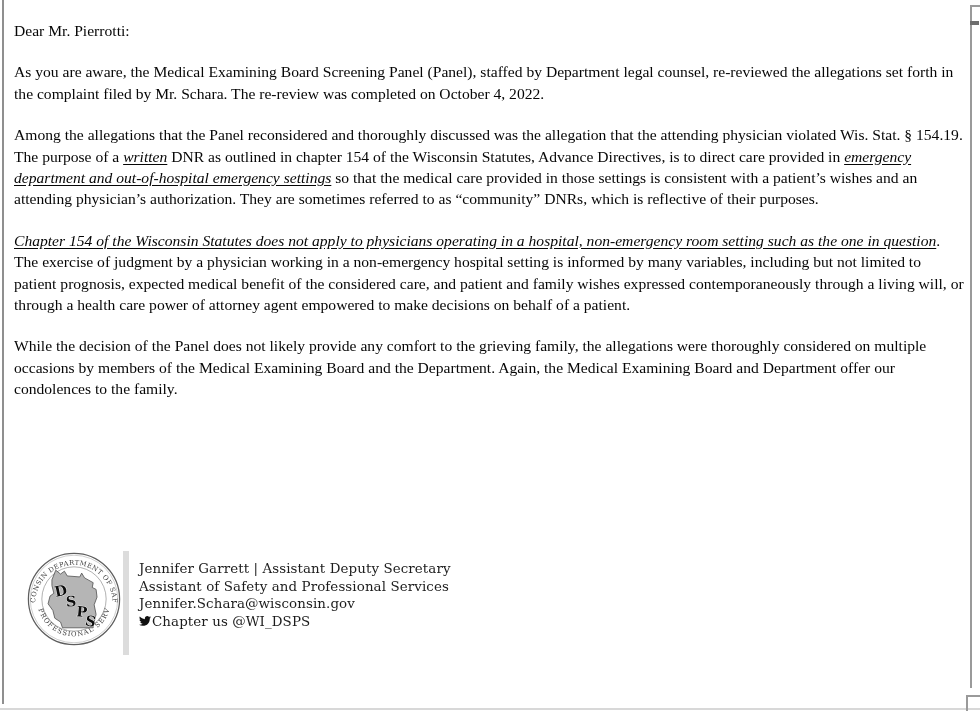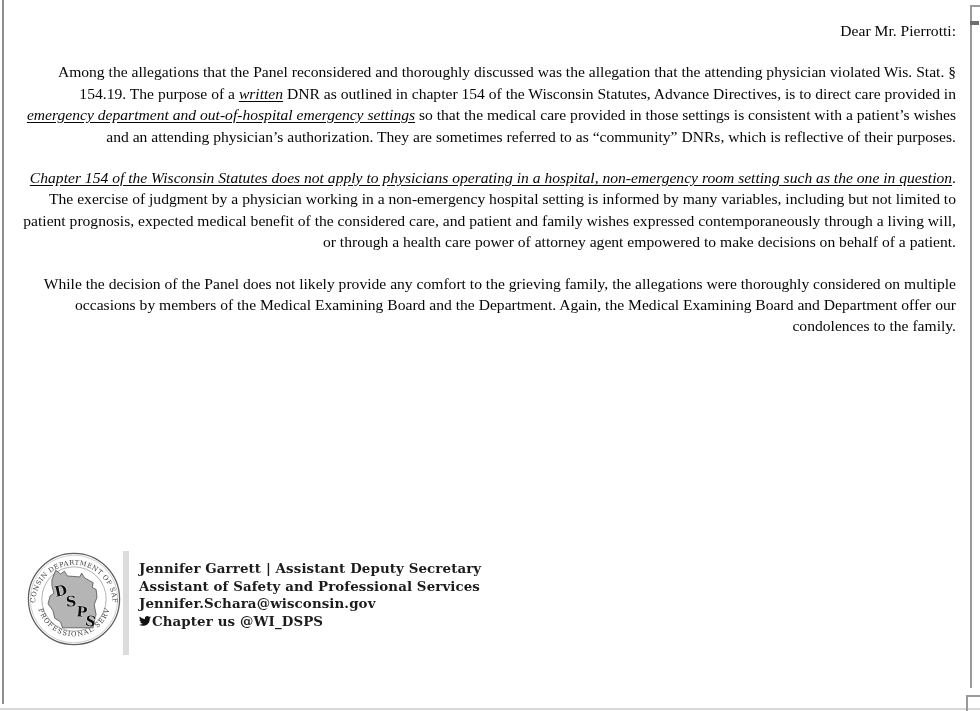--- a/index.html
+++ b/index.html
@@ -22,40 +22,40 @@
 
   
   .letter {
     position: absolute;
     left: 14px; top: 20px;
     width: 950px;
     color: #060606;
     font-size: 15.6px;
     line-height: 21.4px;
   }
-  .para { margin: 0 8px 20px 0; text-align: right; }
+  .para { margin: 0 0 20px 0; }
   .u { text-decoration: underline; text-underline-offset: 2px; font-style: italic; }
 
   
   .signature {
     position: absolute;
     left: 26px; top: 551px;
     display: flex;
     align-items: flex-start;
   }
   .sig-logo { width: 96px; height: 96px; flex: 0 0 auto; }
   .sig-divider {
     width: 6px; height: 104px;
     background: #dcdcdc;
     margin: 0 10px 0 1px;
   }
   .sig-text {
     padding-top: 9px;
     font-family: "DejaVu Serif", serif;
-    font-weight: bold;
+    font-weight: normal;
     font-size: 13.4px;
     line-height: 17.6px;
     color: #1c1c1c;
     letter-spacing: 0.1px;
     white-space: nowrap;
   }
   .sig-line { height: 17.6px; }
   .tw-icon { width: 12px; height: 12px; vertical-align: -1px; margin-right: 1px; }
 
   .seal-arc-text {
@@ -79,20 +79,21 @@
     stroke-width: 0.7px;
     paint-order: stroke;
   }
 </style>
 </head>
 <body>
 
 <div class="letter">
   <p class="para"><span>Dear Mr. Pierrotti:</span></p>
 
+  <p class="para"><span>As you are aware, the Medical Examining Board Screening Panel (Panel), staffed by Department legal counsel, re-reviewed the allegations set forth in the complaint filed by Mr. Schara. The re-review was completed on October 4, 2022.</span></p>
 
 
   <p class="para"><span>Among the allegations that the Panel reconsidered and thoroughly discussed was the allegation that the attending physician violated Wis. Stat. § 154.19.  The purpose of a </span><span class="u">written</span><span> DNR as outlined in chapter 154 of the Wisconsin Statutes, Advance Directives, is to direct care provided in </span><span class="u">emergency department and out-of-hospital emergency settings</span><span> so that the medical care provided in those settings is consistent with a patient’s wishes and an attending physician’s authorization. They are sometimes referred to as “community” DNRs, which is reflective of their purposes.</span></p>
 
   <p class="para"><span class="u">Chapter 154 of the Wisconsin Statutes does not apply to physicians operating in a hospital, non-emergency room setting such as the one in question</span><span>. The exercise of judgment by a physician working in a non-emergency hospital setting is informed by many variables, including but not limited to patient prognosis, expected medical benefit of the considered care, and patient and family wishes expressed contemporaneously through a living will, or through a health care power of attorney agent empowered to make decisions on behalf of a patient.</span></p>
 
   <p class="para"><span>While the decision of the Panel does not likely provide any comfort to the grieving family, the allegations were thoroughly considered on multiple occasions by members of the Medical Examining Board and the Department.  Again, the Medical Examining Board and Department offer our condolences to the family.</span></p>
 </div>
 
 <div class="signature">

